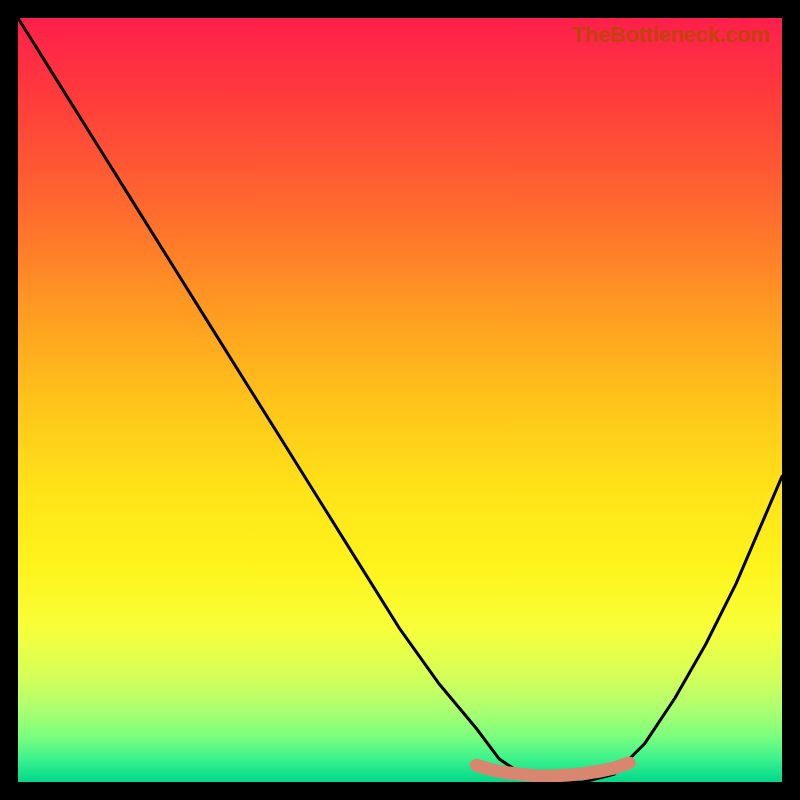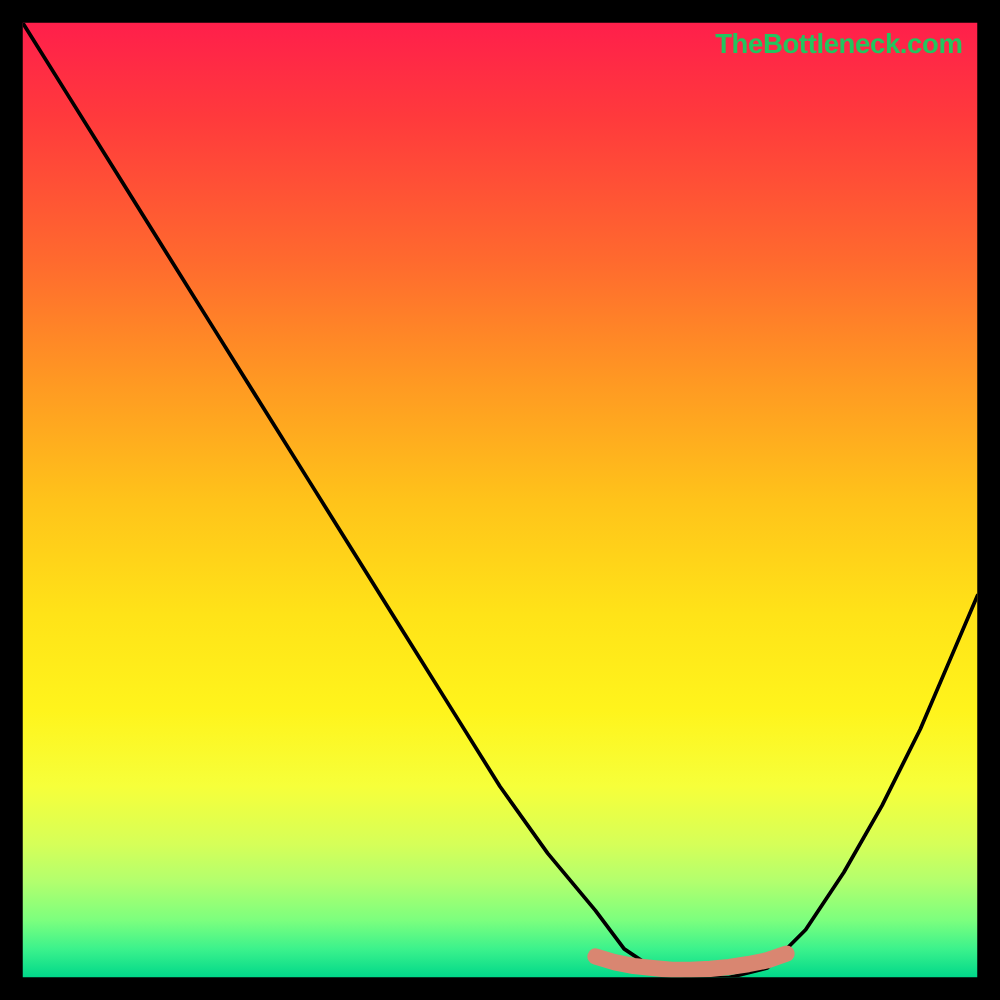--- a/index.html
+++ b/index.html
@@ -45,21 +45,21 @@
       #00d88a 100%
     );
   }
   .watermark {
     position: absolute;
     top: 4px;
     right: 12px;
     font-family: Arial, Helvetica, sans-serif;
     font-size: 22px;
     font-weight: 600;
-    color: #22c55e;
+    color: #c2410c;
     letter-spacing: -0.3px;
     user-select: none;
   }
   svg.curve {
     position: absolute;
     inset: 0;
   }
 </style>
 </head>
 <body>

